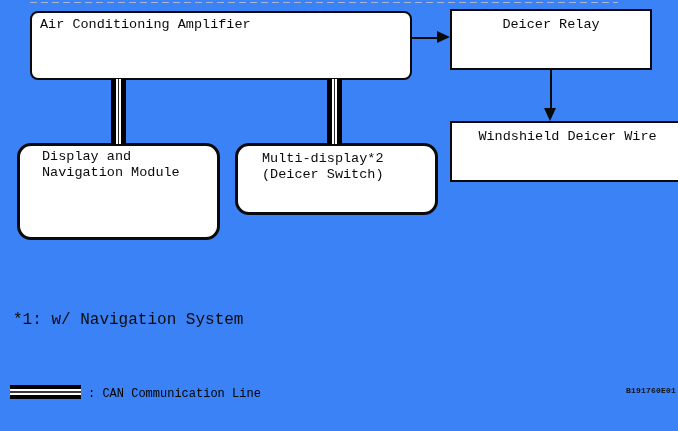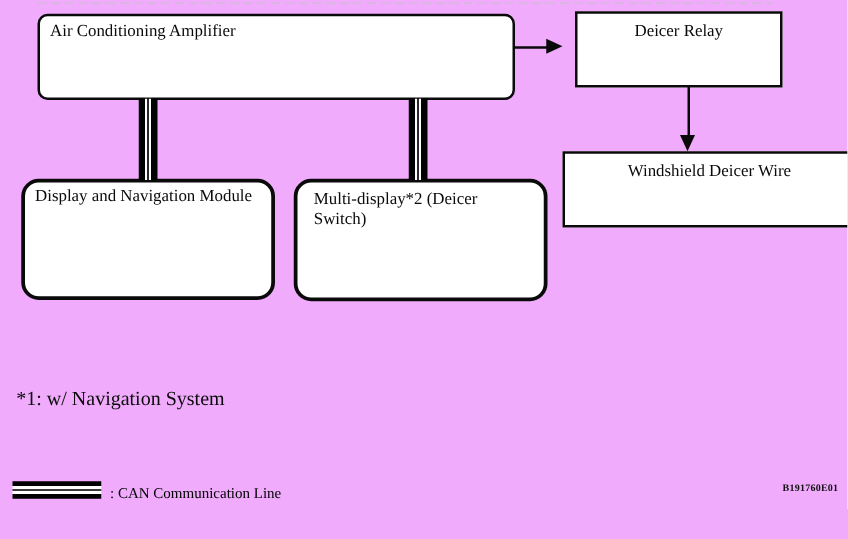--- a/index.html
+++ b/index.html
@@ -4,22 +4,22 @@
 <style>
   html, body {
     margin: 0;
     padding: 0;
     background: #ffffff;
   }
   .canvas {
     position: relative;
     width: 678px;
     height: 431px;
-    background: #f0abfc;
-    font-family: Liberation Serif, serif;
+    background: #3b82f6;
+    font-family: Liberation Mono, monospace;
     color: #000000;
     overflow: hidden;
   }
   .box {
     position: absolute;
     box-sizing: border-box;
     background: #ffffff;
     border: 2px solid #0a0a0a;
     font-size: 13.5px;
     line-height: 16px;
@@ -30,24 +30,24 @@
     border-width: 2.5px;
   }
   .rounded-lg {
     border-radius: 14px;
     border-width: 3px;
   }
   .center-text { text-align: center; }
 
   
   .box-ac-amp      { left: 30px;  top: 11px;  width: 382px; height: 69px; padding: 4px 8px; }
-  .box-relay       { left: 460px; top: 9px;   width: 166px; height: 61px; padding-top: 6px; }
+  .box-relay       { left: 450px; top: 9px;   width: 202px; height: 61px; padding-top: 6px; }
   .box-windshield  { left: 450px; top: 121px; width: 235px; height: 61px; padding-top: 6px; }
-  .box-disp-nav    { left: 17px;  top: 143px; width: 203px; height: 97px; padding: 3px 8px; }
-  .box-multi-disp  { left: 235px; top: 143px; width: 203px; height: 98px; padding: 5px 13px; }
+  .box-disp-nav    { left: 17px;  top: 143px; width: 203px; height: 97px; padding: 3px 22px; }
+  .box-multi-disp  { left: 235px; top: 143px; width: 203px; height: 72px; padding: 5px 24px; }
 
   
   .can-line-v {
     position: absolute;
     width: 15px;
     height: 65px;
     top: 79px;
     background: linear-gradient(to right,
       #000 0, #000 5px,
       #fff 5px, #fff 7px,

